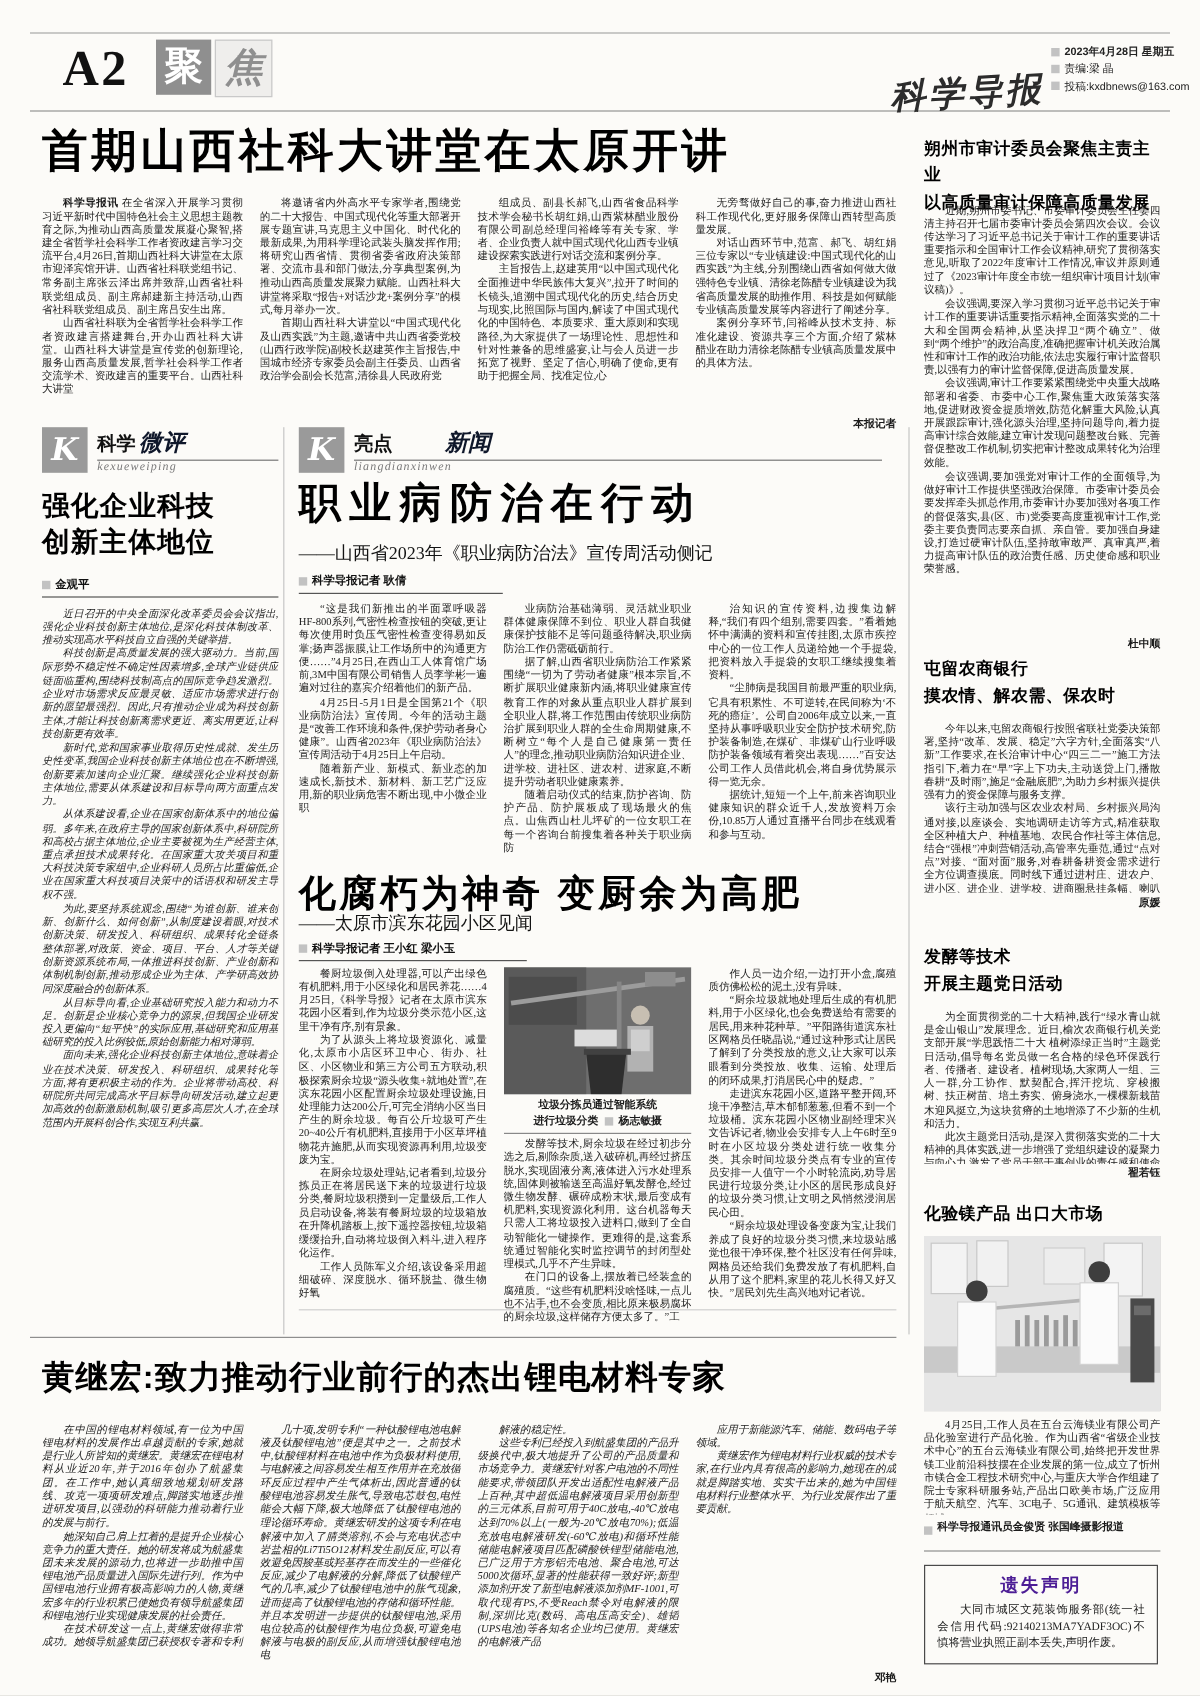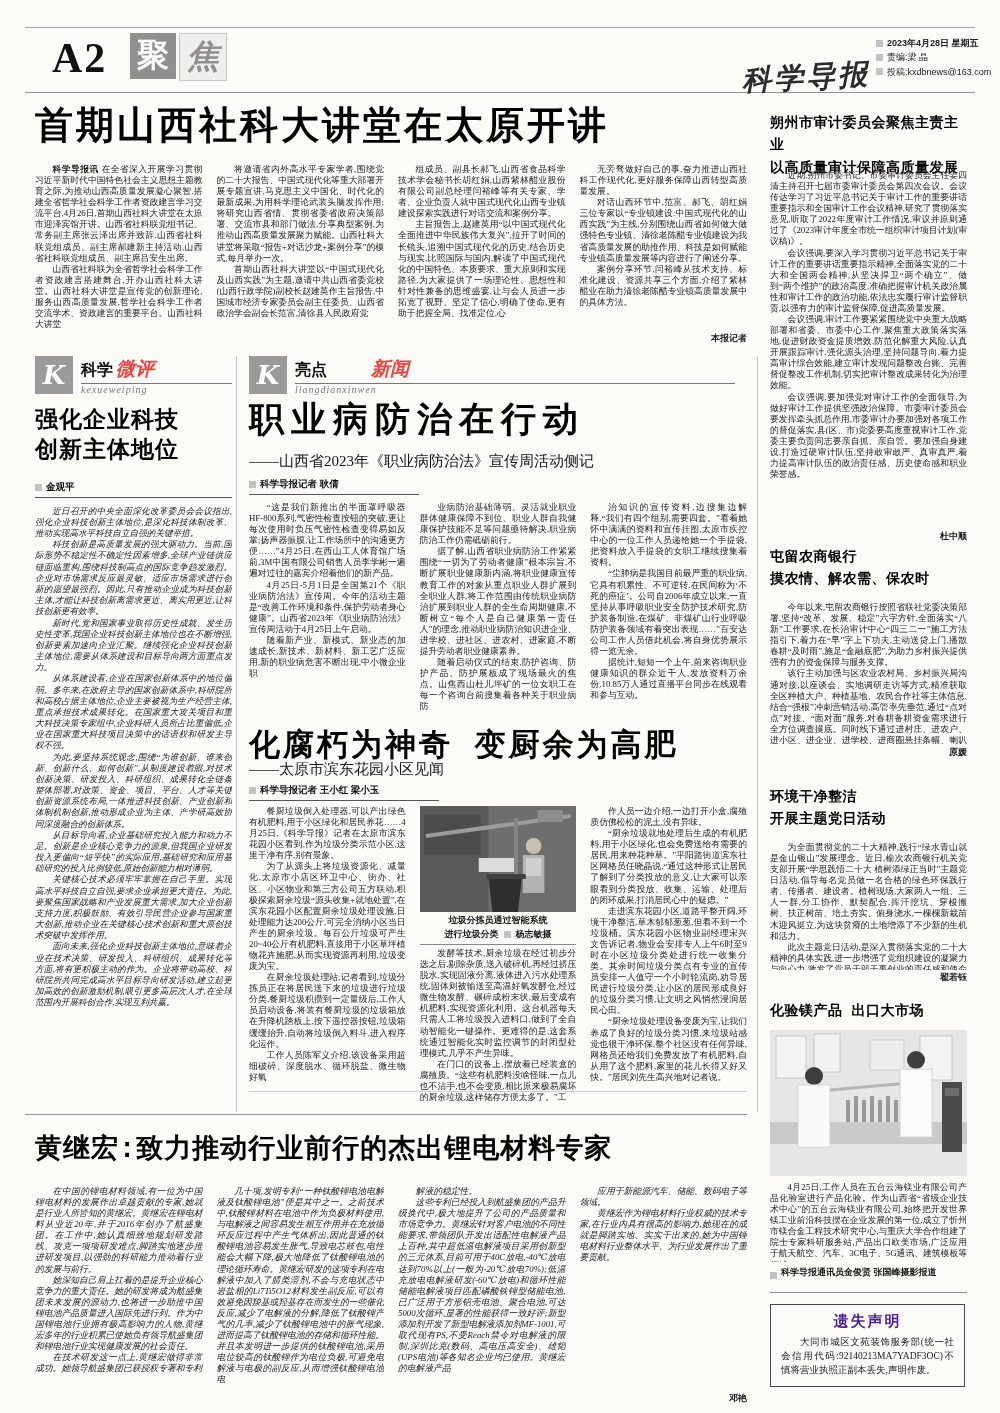--- a/index.html
+++ b/index.html
@@ -16,21 +16,21 @@
         font-family:"DejaVu Serif",serif;font-weight:bold;font-size:32px;}
   .fbox.dark{background:#8f8f8f;color:#fff;}
   .fbox.lite{background:#efeeec;color:#8f8f8f;border:1px solid #c9c9c9;font-style:italic;}
   .masthead{font-family:"DejaVu Serif",serif;font-style:italic;font-weight:bold;font-size:29px;
             letter-spacing:3px;color:#2c2c2c;transform:rotate(-3deg);}
   .pubinfo{width:120px;font-size:9px;line-height:1.6;color:#222;font-family:"Liberation Sans",sans-serif;}
   .pubrow{display:flex;align-items:center;gap:4px;white-space:nowrap;}
   .sqico{display:inline-block;width:7px;height:7px;background:#c2c2c2;flex:0 0 auto;}
 
   
-  .hd{font-family:Liberation Mono, monospace;font-weight:bold;color:#000;}
+  .hd{font-family:Liberation Sans, sans-serif;font-weight:bold;color:#000;}
   .main-title{font-size:38px;letter-spacing:3px;white-space:nowrap;}
   .t-big{font-size:35px;letter-spacing:7px;white-space:nowrap;}
   .t-big2{font-size:31px;letter-spacing:3px;white-space:nowrap;}
   .sub{font-size:15px;color:#141414;}
   .rh{font-size:14px;line-height:1.6;letter-spacing:0.5px;}
   .b-title{font-size:27px;letter-spacing:1px;white-space:nowrap;}
 
   
   .body-text{font-size:8.8px;line-height:1.26;text-align:justify;overflow:hidden;}
   .body-text p{margin:0;text-indent:2em;}
@@ -41,21 +41,21 @@
           border-bottom:1px solid #555;padding-bottom:3px;display:flex;align-items:center;gap:4px;}
 
   
   .sec-head{display:flex;gap:8px;align-items:flex-start;}
   .kbox{width:38px;height:38px;background:#9a9a9a;color:#fff;flex:0 0 auto;
         font-family:"DejaVu Serif",serif;font-style:italic;font-weight:bold;font-size:26px;
         display:flex;align-items:center;justify-content:center;}
   .sec-titles{flex:1;min-width:0;}
   .sec-row{display:flex;align-items:baseline;gap:3px;border-bottom:1.5px solid #777;padding-bottom:1px;}
   .sec-bold{font-family:"Liberation Sans",sans-serif;font-weight:bold;font-size:16px;color:#111;}
-  .sec-script{font-family:"DejaVu Serif",serif;font-style:italic;font-weight:bold;font-size:19px;color:#ef4444;}
+  .sec-script{font-family:"DejaVu Serif",serif;font-style:italic;font-weight:bold;font-size:19px;color:#0f172a;}
   .sec-pinyin{font-style:italic;font-size:10px;color:#7a7a7a;letter-spacing:1px;}
 
   
   .weiping{position:absolute;left:35px;top:356px;width:197px;height:756px;}
   .wp-title{font-size:23px;line-height:1.3;margin-top:12px;letter-spacing:1px;}
   .wp-body{margin-top:8px;height:598px;overflow:hidden;font-style:italic;font-size:8.6px;line-height:1.3;
            text-align:justify;}
   .wp-body p{margin:0;text-indent:2em;}
 
   
@@ -123,21 +123,21 @@
     <div class="col body-text">
         <p>组成员、副县长郝飞,山西省食品科学技术学会秘书长胡红娟,山西紫林醋业股份有限公司副总经理闫裕峰等有关专家、学者、企业负责人就中国式现代化山西专业镇建设探索实践进行对话交流和案例分享。</p>
         <p>主旨报告上,赵建英用“以中国式现代化全面推进中华民族伟大复兴”,拉开了时间的长镜头,追溯中国式现代化的历史,结合历史与现实,比照国际与国内,解读了中国式现代化的中国特色、本质要求、重大原则和实现路径,为大家提供了一场理论性、思想性和针对性兼备的思维盛宴,让与会人员进一步拓宽了视野、坚定了信心,明确了使命,更有助于把握全局、找准定位,心</p>
       </div>
     <div class="col body-text">
         <p>无旁骛做好自己的事,奋力推进山西社科工作现代化,更好服务保障山西转型高质量发展。</p>
         <p>对话山西环节中,范富、郝飞、胡红娟三位专家以“专业镇建设:中国式现代化的山西实践”为主线,分别围绕山西省如何做大做强特色专业镇、清徐老陈醋专业镇建设为我省高质量发展的助推作用、科技是如何赋能专业镇高质量发展等内容进行了阐述分享。</p>
         <p>案例分享环节,闫裕峰从技术支持、标准化建设、资源共享三个方面,介绍了紫林醋业在助力清徐老陈醋专业镇高质量发展中的具体方法。</p>
       </div>
   </div>
-  <div class="abs sig" style="left:667px;top:332px;width:80px;">本报记者</div>
+  <div class="abs sig" style="left:667px;top:347px;width:80px;">本报记者</div>
 
   <div class="weiping">
     <div class="sec-head">
       <div class="kbox">K</div>
       <div class="sec-titles">
         <div class="sec-row">
           <span class="sec-bold">科学</span>
           <span class="sec-script">微评</span>
         </div>
         <div class="sec-pinyin">kexueweiping</div>
@@ -151,21 +151,20 @@
       <span class="sqico"></span>
       <span>金观平</span>
     </div>
     <div class="wp-body">
         <p>近日召开的中央全面深化改革委员会会议指出,强化企业科技创新主体地位,是深化科技体制改革、推动实现高水平科技自立自强的关键举措。</p>
         <p>科技创新是高质量发展的强大驱动力。当前,国际形势不稳定性不确定性因素增多,全球产业链供应链面临重构,围绕科技制高点的国际竞争趋发激烈。企业对市场需求反应最灵敏、适应市场需求进行创新的愿望最强烈。因此,只有推动企业成为科技创新主体,才能让科技创新离需求更近、离实用更近,让科技创新更有效率。</p>
         <p>新时代,党和国家事业取得历史性成就、发生历史性变革,我国企业科技创新主体地位也在不断增强,创新要素加速向企业汇聚。继续强化企业科技创新主体地位,需要从体系建设和目标导向两方面重点发力。</p>
         <p>从体系建设看,企业在国家创新体系中的地位偏弱。多年来,在政府主导的国家创新体系中,科研院所和高校占据主体地位,企业主要被视为生产经营主体,重点承担技术成果转化。在国家重大攻关项目和重大科技决策专家组中,企业科研人员所占比重偏低,企业在国家重大科技项目决策中的话语权和研发主导权不强。</p>
         <p>为此,要坚持系统观念,围绕“为谁创新、谁来创新、创新什么、如何创新”,从制度建设着眼,对技术创新决策、研发投入、科研组织、成果转化全链条整体部署,对政策、资金、项目、平台、人才等关键创新资源系统布局,一体推进科技创新、产业创新和体制机制创新,推动形成企业为主体、产学研高效协同深度融合的创新体系。</p>
         <p>从目标导向看,企业基础研究投入能力和动力不足。创新是企业核心竞争力的源泉,但我国企业研发投入更偏向“短平快”的实际应用,基础研究和应用基础研究的投入比例较低,原始创新能力相对薄弱。</p>
-        <p>关键核心技术必须牢牢掌握在自己手里。实现高水平科技自立自强,要求企业承担更大责任。为此,要聚焦国家战略和产业发展重大需求,加大企业创新支持力度,积极鼓励、有效引导民营企业参与国家重大创新,推动企业在关键核心技术创新和重大原创技术突破中发挥作用。</p>
         <p>面向未来,强化企业科技创新主体地位,意味着企业在技术决策、研发投入、科研组织、成果转化等方面,将有更积极主动的作为。企业将带动高校、科研院所共同完成高水平目标导向研发活动,建立起更加高效的创新激励机制,吸引更多高层次人才,在全球范围内开展科创合作,实现互利共赢。</p>
       </div>
   </div>
 
   <div class="vline" style="left:236px;top:356px;height:756px;"></div>
   <div class="vline" style="left:757px;top:356px;height:756px;"></div>
 
   <div class="liangdian">
     <div class="sec-head" style="position:absolute;left:0;top:0;width:498px;">
       <div class="kbox">K</div>
@@ -272,21 +271,21 @@
       <div>屯留农商银行</div>
       <div>摸农情、解农需、保农时</div>
     </div>
     <div class="abs body-text" style="left:0;top:602px;width:197px;height:142px;">
         <p>今年以来,屯留农商银行按照省联社党委决策部署,坚持“改革、发展、稳定”六字方针,全面落实“八新”工作要求,在长治审计中心“四三二一”施工方法指引下,着力在“早”字上下功夫,主动送贷上门,播散春耕“及时雨”,施足“金融底肥”,为助力乡村振兴提供强有力的资金保障与服务支撑。</p>
         <p>该行主动加强与区农业农村局、乡村振兴局沟通对接,以座谈会、实地调研走访等方式,精准获取全区种植大户、种植基地、农民合作社等主体信息,结合“强根”冲刺营销活动,高管率先垂范,通过“点对点”对接、“面对面”服务,对春耕备耕资金需求进行全方位调查摸底。同时线下通过进村庄、进农户、进小区、进企业、进学校、进商圈悬挂条幅、喇叭播报、发放宣传折页等形式,现场主动营销,真正把优惠政策送到农户心中,为农机大户购买农业机械提供信贷支撑,为促进农户增收注入强劲动力。</p>
       </div>
     <div class="abs sig" style="left:117px;top:746px;width:80px;">原媛</div>
 
     <div class="abs hd rh" style="left:0;top:786px;width:197px;">
-      <div>环境干净整洁</div>
+      <div>发酵等技术</div>
       <div>开展主题党日活动</div>
     </div>
     <div class="abs body-text" style="left:0;top:842px;width:197px;height:128px;">
         <p>为全面贯彻党的二十大精神,践行“绿水青山就是金山银山”发展理念。近日,榆次农商银行机关党支部开展“学思践悟二十大 植树添绿正当时”主题党日活动,倡导每名党员做一名合格的绿色环保践行者、传播者、建设者。植树现场,大家两人一组、三人一群,分工协作、默契配合,挥汗挖坑、穿梭搬树、扶正树苗、培土夯实、俯身浇水,一棵棵新栽苗木迎风挺立,为这块贫瘠的土地增添了不少新的生机和活力。</p>
         <p>此次主题党日活动,是深入贯彻落实党的二十大精神的具体实践,进一步增强了党组织建设的凝聚力与向心力,激发了党员干部干事创业的责任感和使命感,为榆次农商银行高质量发展发挥了积极作用。</p>
       </div>
     <div class="abs sig" style="left:117px;top:971px;width:80px;">翟若钰</div>
 
     <div class="abs hd rh" style="left:0;top:1000px;width:197px;">化验镁产品  出口大市场</div>
     <div class="abs photo-frame" style="left:0;top:1030px;width:197px;height:146px;">

